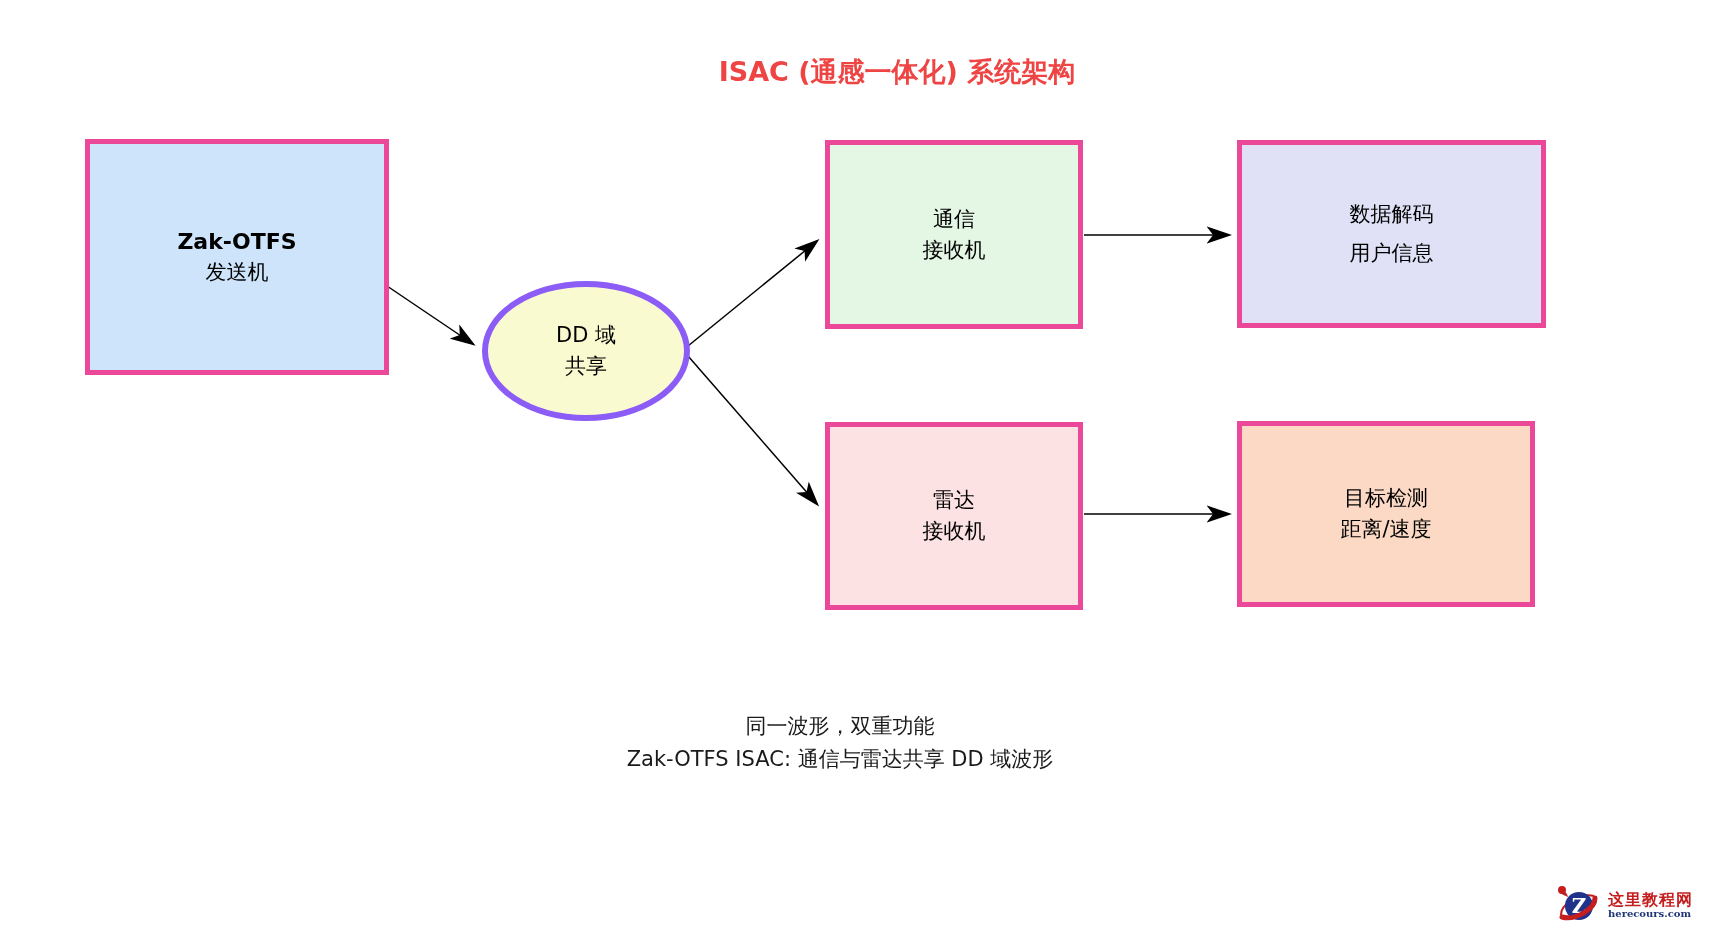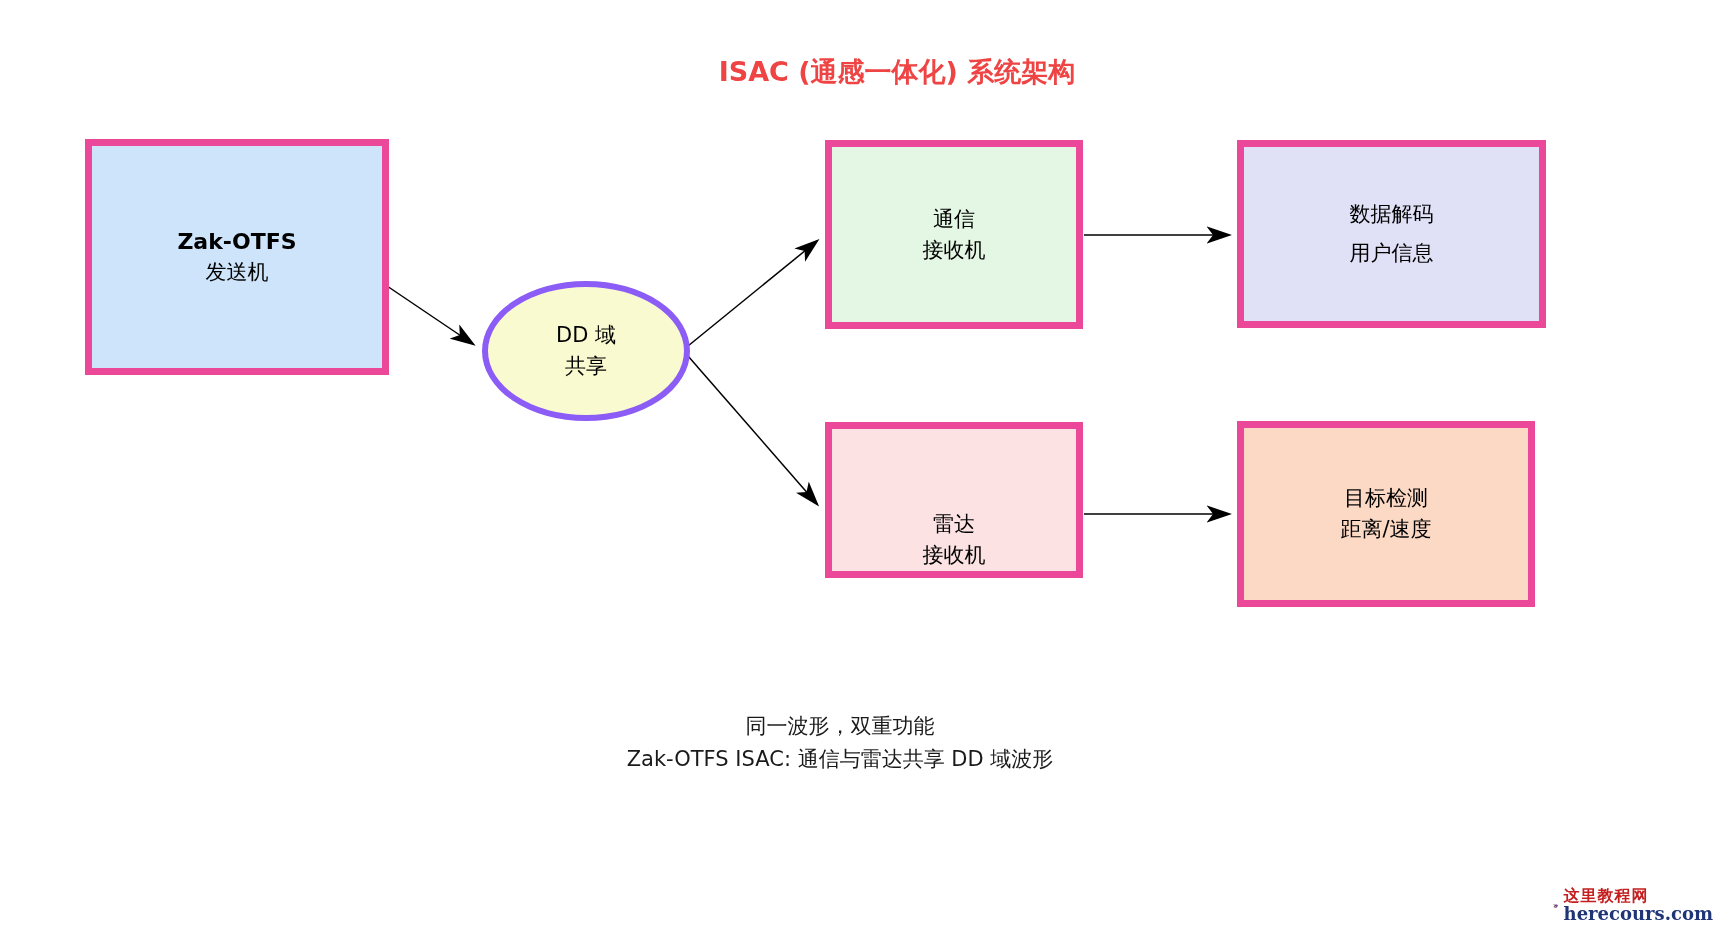--- a/index.html
+++ b/index.html
@@ -5,48 +5,48 @@
   html,body{margin:0;padding:0;}
   body{
     width:1719px;height:938px;position:relative;background:#ffffff;
     font-family:"DejaVu Sans","Liberation Sans",sans-serif;overflow:hidden;
   }
   .title{
     position:absolute;top:30px;left:897px;transform:translateX(-50%);
     font-size:27px;font-weight:bold;color:#ef4444;white-space:nowrap;margin-top:24px;
   }
   .node{
-    position:absolute;border:7px solid #ec4899;box-sizing:border-box;
+    position:absolute;border:5px solid #ec4899;box-sizing:border-box;
     display:flex;flex-direction:column;align-items:center;justify-content:center;
     text-align:center;color:#000;font-size:21px;line-height:31px;
   }
   .node .en{font-size:22px;font-weight:bold;}
   
   .n-transmitter{left:85px;top:139px;width:304px;height:236px;background:#cde4fa;}
   .n-dd{
     left:482px;top:281px;width:208px;height:140px;background:#fafad0;
     border:6px solid #8b5cf6;border-radius:50%;
   }
   .n-comm{left:825px;top:140px;width:258px;height:189px;background:#e4f7e4;}
   .n-data{left:1237px;top:140px;width:309px;height:188px;background:#e0e0f7;}
-  .n-radar{left:825px;top:422px;width:258px;height:156px;background:#fce2e2;justify-content:flex-end;}
+  .n-radar{left:825px;top:422px;width:258px;height:188px;background:#fce2e2;}
   .n-target{left:1237px;top:421px;width:298px;height:186px;background:#fcd9c5;}
   .arrow-layer{position:absolute;left:0;top:0;width:1719px;height:938px;}
   .caption{
     position:absolute;top:710px;left:840px;transform:translateX(-50%);
     text-align:center;font-size:21px;line-height:33px;color:#1a1a1a;white-space:nowrap;
   }
   
   .watermark{
     position:absolute;right:6px;bottom:6px;width:160px;height:52px;
     display:flex;align-items:center;gap:5px;
   }
   .wm-text{display:flex;flex-direction:column;line-height:1.05;}
   .wm-name{font-size:16px;font-weight:bold;color:#c41e1e;letter-spacing:1px;white-space:nowrap;}
-  .wm-url{font-size:18px;font-weight:bold;color:#1f3576;font-family:"DejaVu Serif","Liberation Serif",serif;}
+  .wm-url{font-size:10px;font-weight:bold;color:#1f3576;font-family:"DejaVu Serif","Liberation Serif",serif;}
 </style>
 </head>
 <body>
 
 <div class="title">ISAC (通感一体化) 系统架构</div>
 
 <svg class="arrow-layer" viewBox="0 0 1719 938" xmlns="http://www.w3.org/2000/svg" aria-hidden="true">
   <defs>
     <marker id="ah" viewBox="0 0 12 8" markerWidth="17" markerHeight="12" refX="10.5" refY="4" orient="auto">
       <path d="M0,0 L12,4 L0,8 L3,4 Z" fill="#000"></path>

